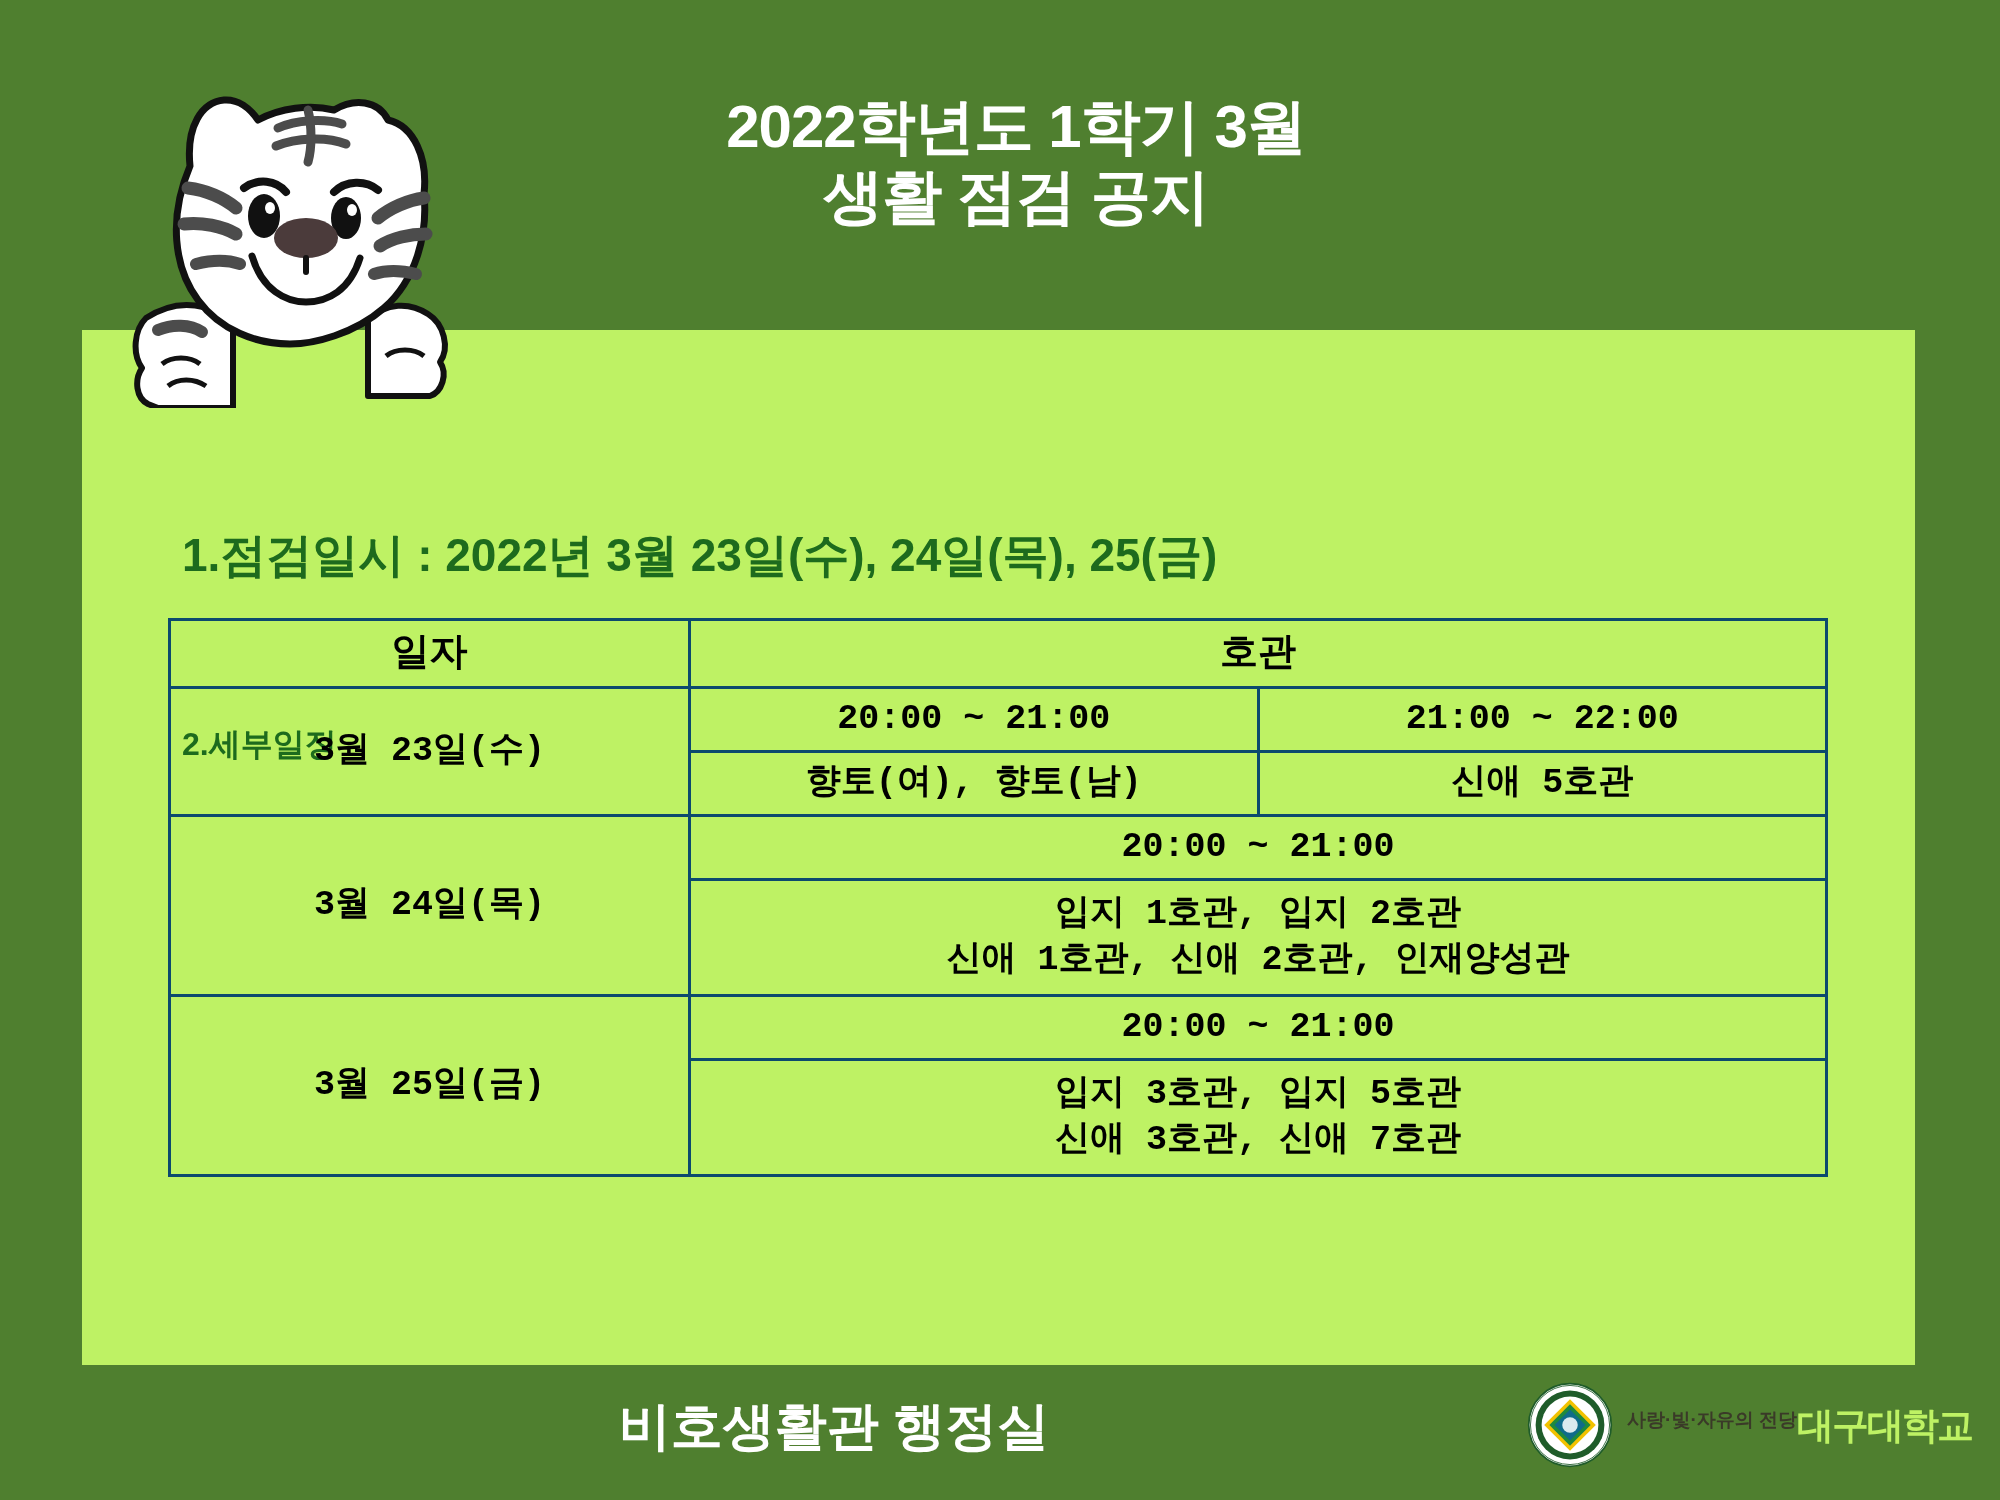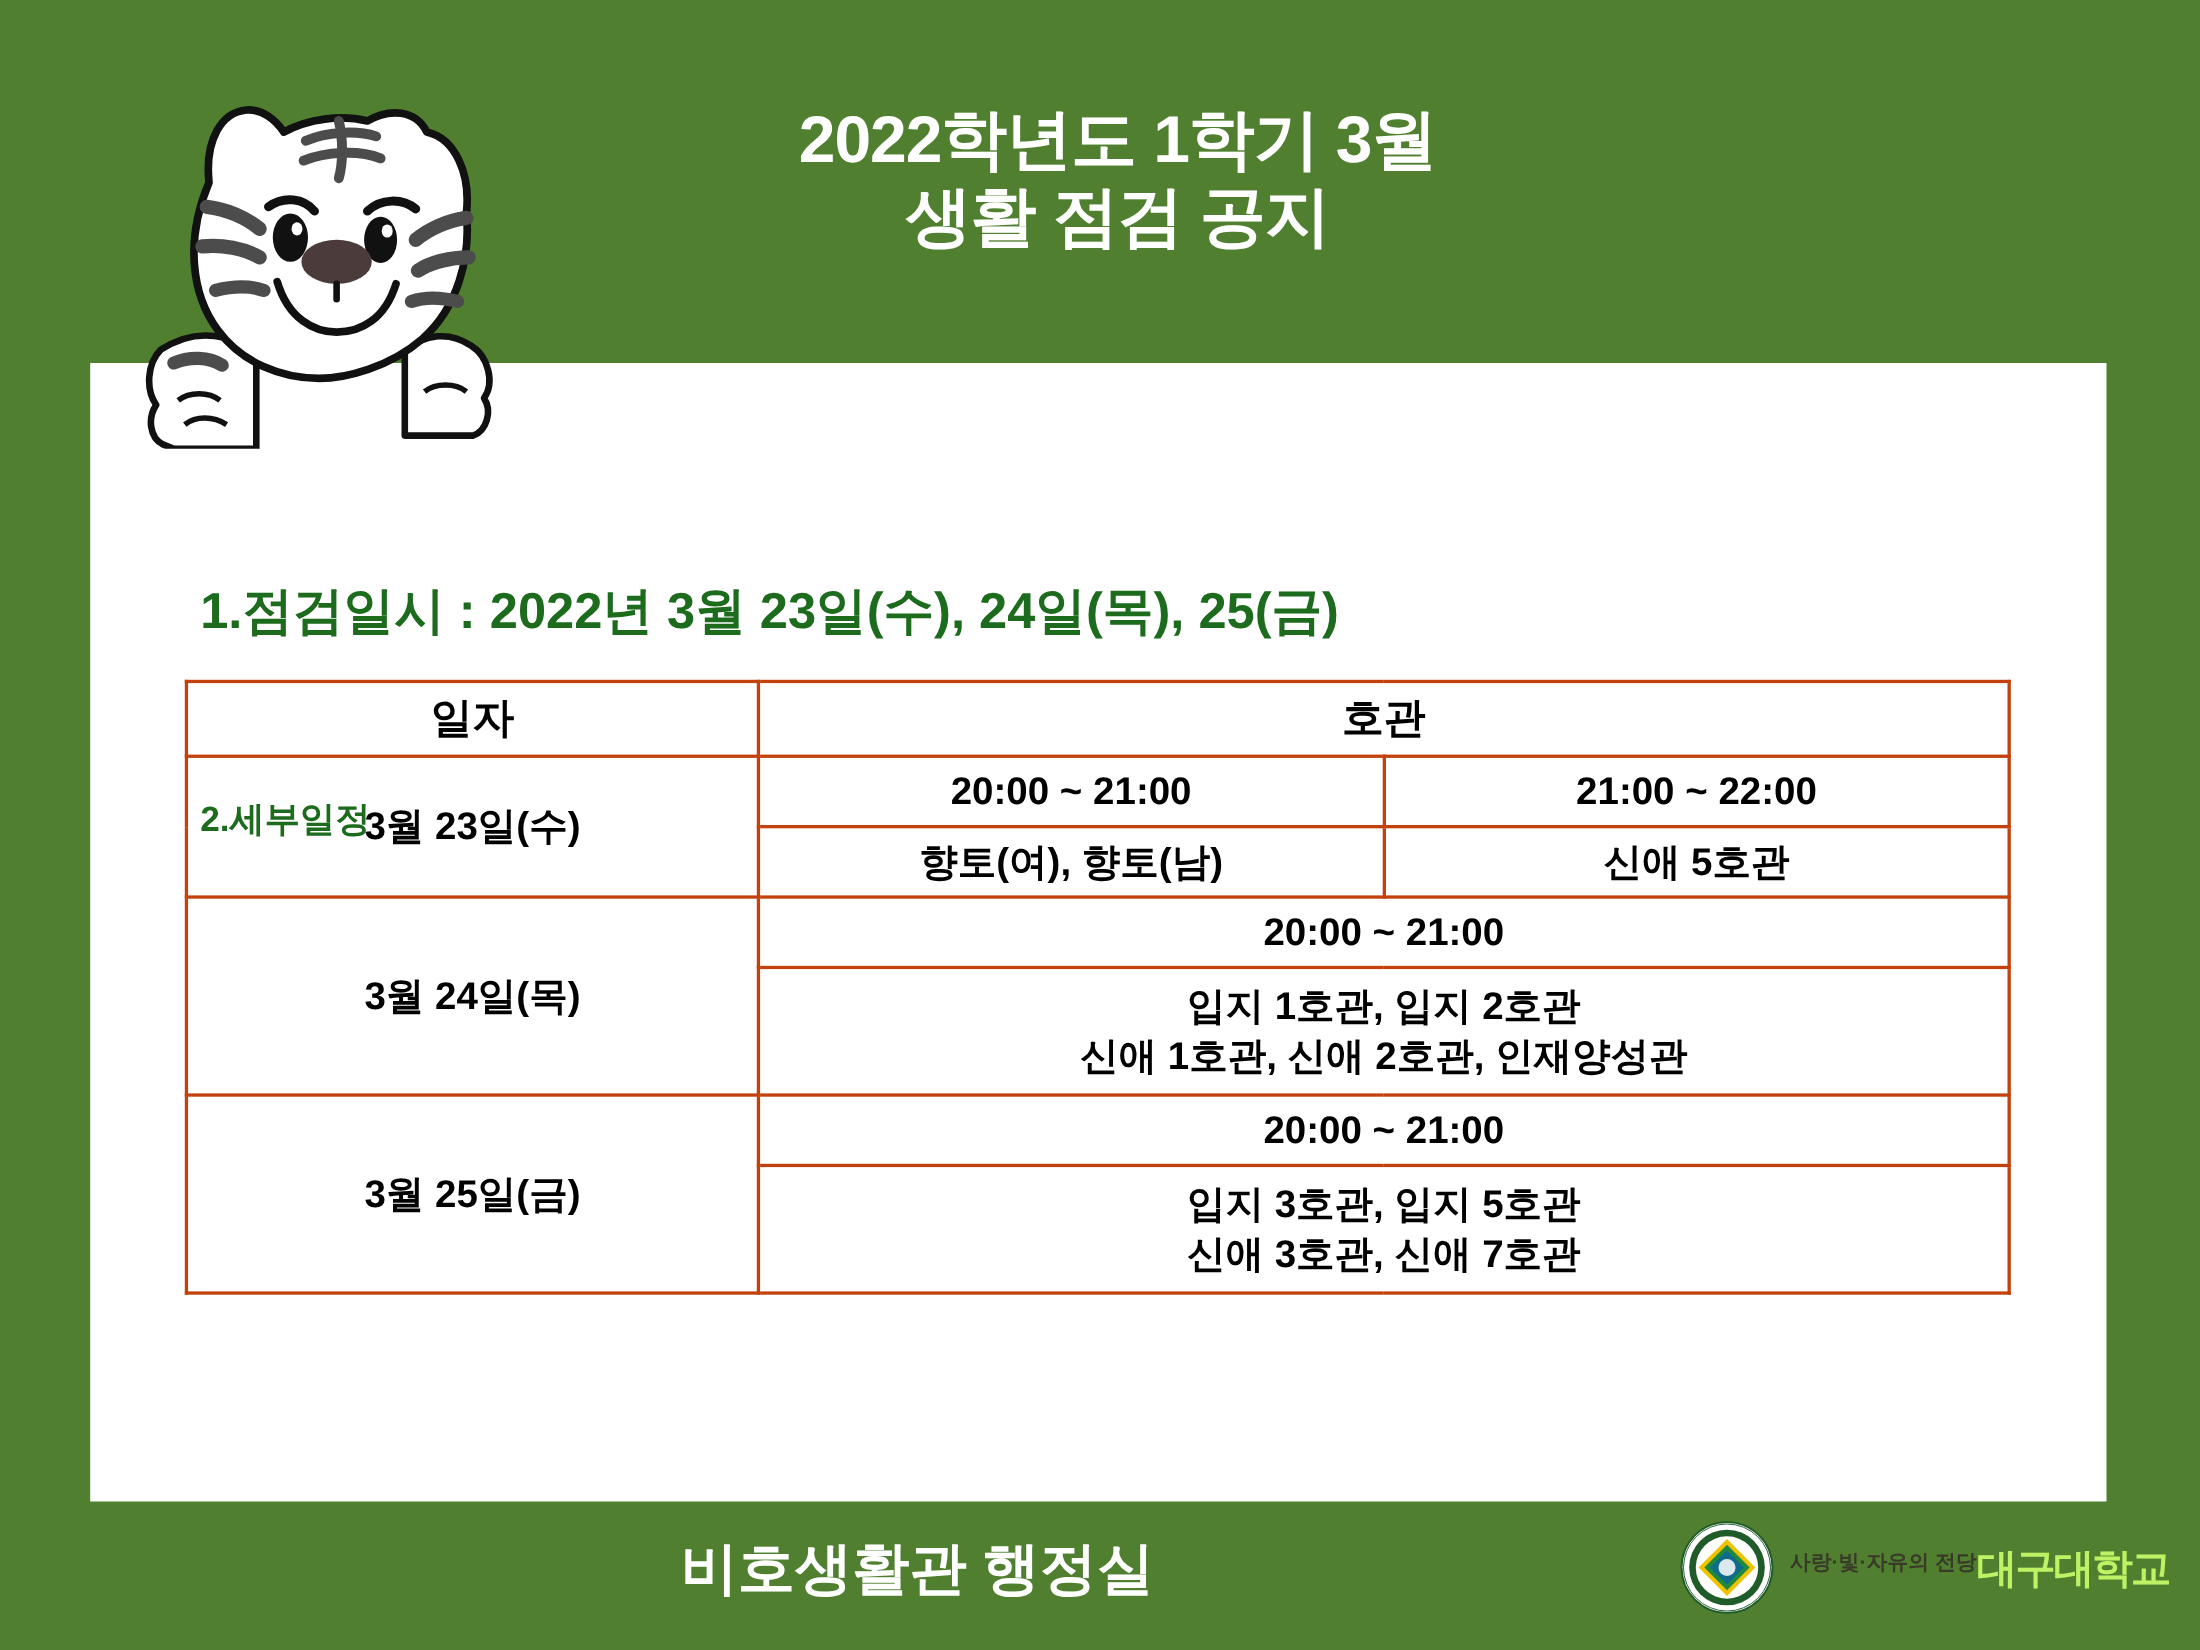--- a/index.html
+++ b/index.html
@@ -22,21 +22,21 @@
     line-height:1.17;
     letter-spacing:-1px;
   }
   .title-line{ display:block; white-space:pre; }
 
   
   .panel{
     position:absolute;
     left:82px; top:330px;
     width:1833px; height:1035px;
-    background:#ffffff;
+    background:#bef264;
   }
 
   
   .mascot{
     position:absolute;
     left:128px; top:68px;
     width:330px; height:340px;
     z-index:5;
   }
   .mascot svg{ display:block; width:100%; height:100%; }
@@ -58,29 +58,30 @@
 
   
   .sched{
     position:absolute;
     left:86px; top:288px;
     width:1660px;
     border-collapse:collapse;
     table-layout:fixed;
   }
   .sched td{
-    border:3px solid #c2410c;
+    border:3px solid #0c4a6e;
     text-align:center;
     vertical-align:middle;
     color:#000000;
     font-weight:bold;
     font-size:35px;
     line-height:1.3;
     padding:7px 6px;
     white-space:pre-line;
+    font-family:Liberation Mono, monospace;
   }
   .sched .th{ font-size:38px; height:68px; }
   .col-date{ width:520px; }
   .date-cell{ font-size:37px; }
   .time-cell{ height:64px; }
   .place-cell{ height:64px; }
   .place-two{ height:116px; }
 
   
   .footer-text{

